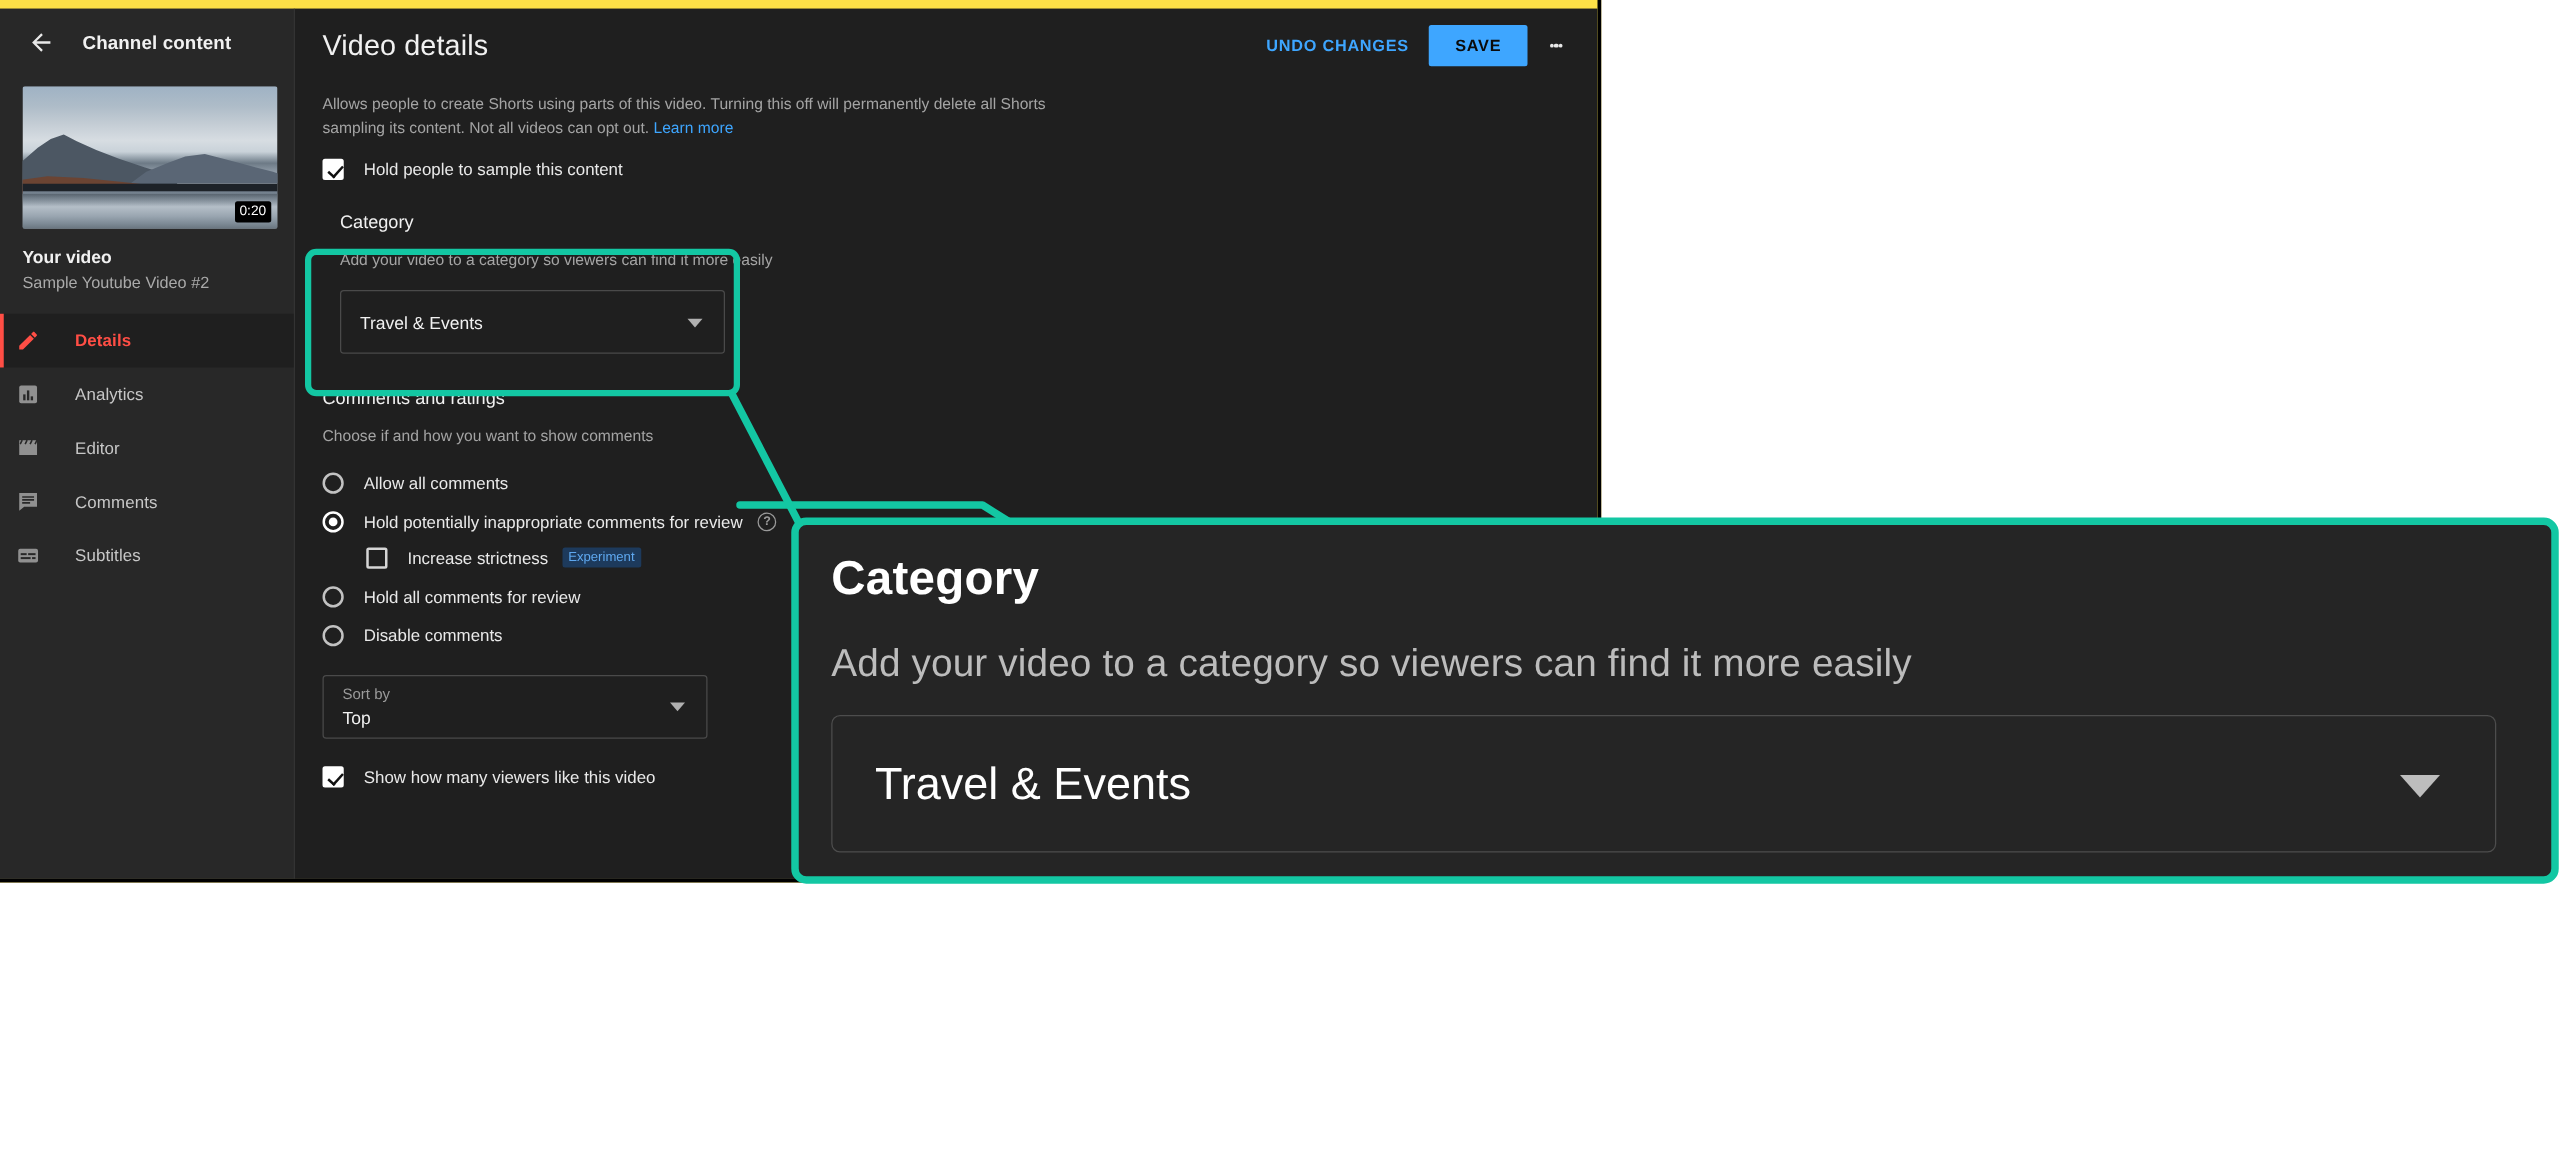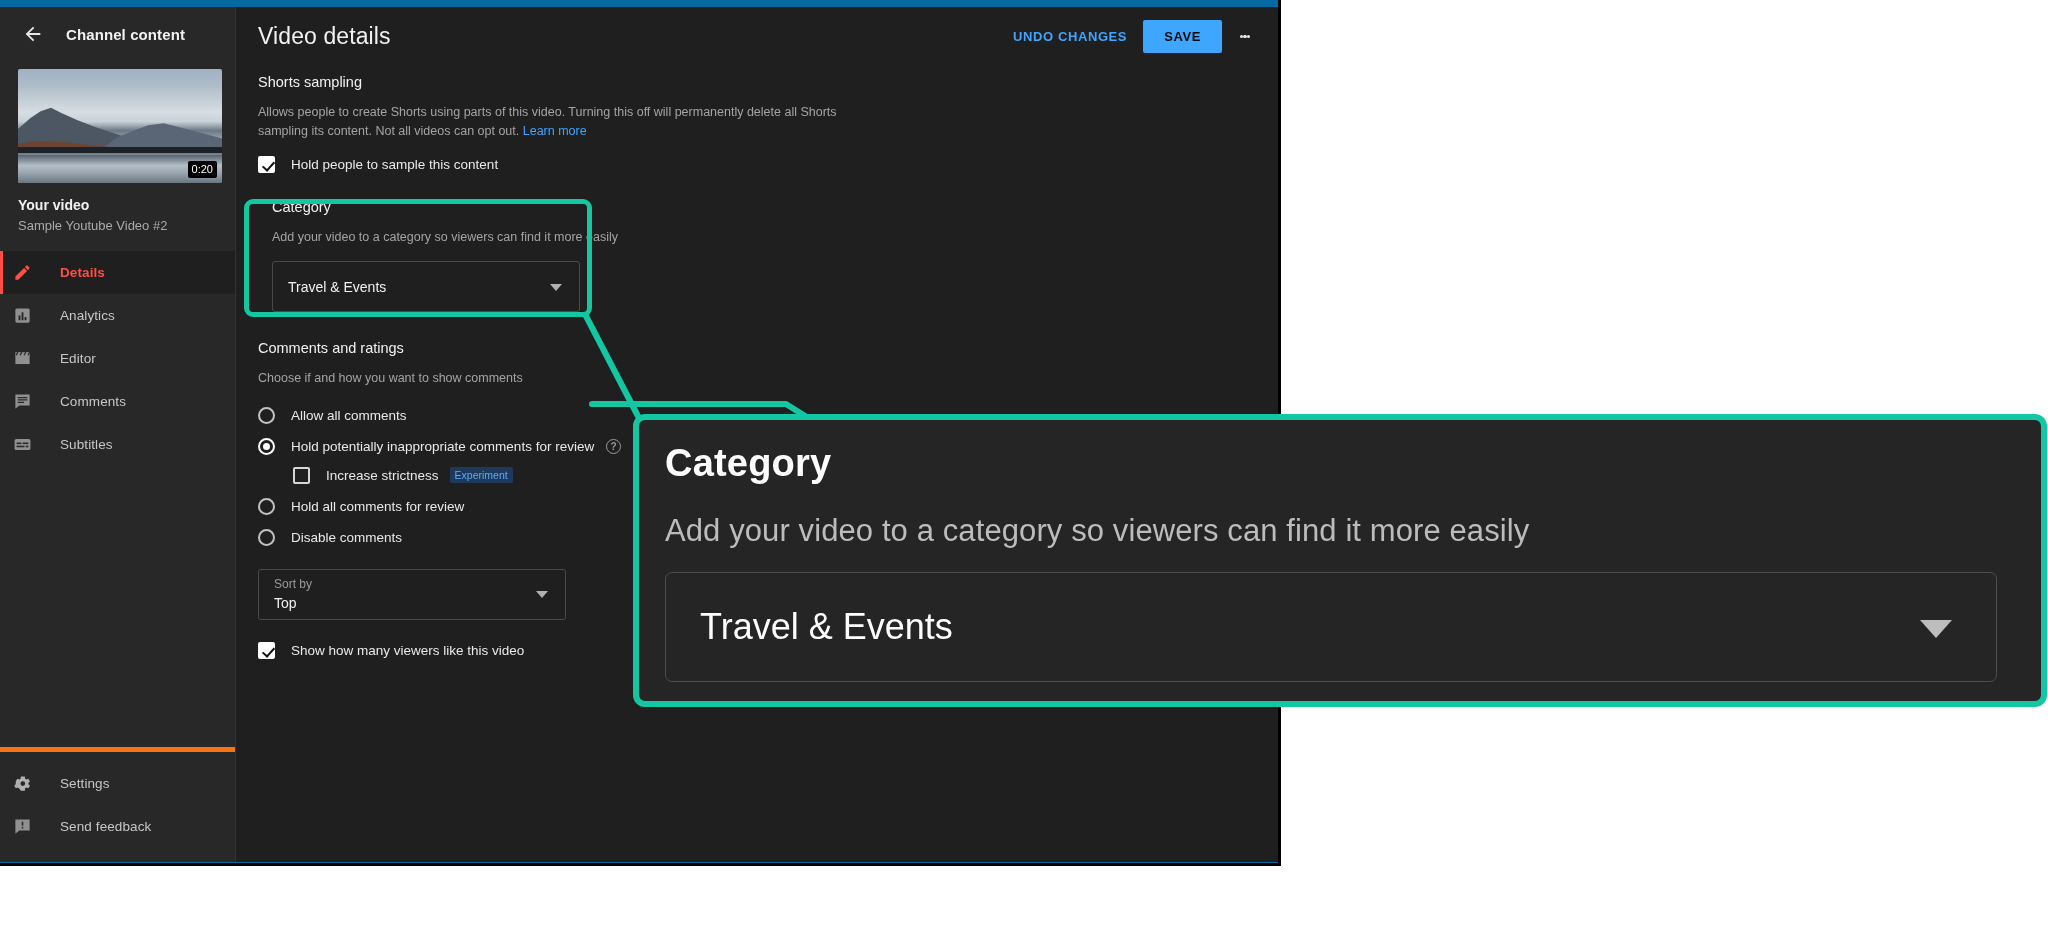--- a/index.html
+++ b/index.html
@@ -5,22 +5,22 @@
   html,body{margin:0;padding:0;}
   body{
     width:2048px;height:938px;
     background:#ffffff;
     font-family:"Liberation Sans", sans-serif;
     overflow:hidden;
     position:relative;
   }
   
   #app-window{
-    position:absolute;left:0;top:0;width:1281px;height:866px;
-    background:#0369a1;
+    position:absolute;left:0;top:0;width:1281px;height:706px;
+    background:#fde047;
     box-sizing:border-box;
     border-right:3px solid #000;
     border-bottom:3px solid #000;
     overflow:hidden;
   }
   #app-inner{
     position:absolute;left:0;top:7px;width:1278px;height:855px;
     background:#1f1f1f;
     display:flex;
   }
@@ -303,21 +303,20 @@
         <div class="kebab">
           <i></i>
             <i></i>
             <i></i>
         </div>
       </div>
 
       <div class="content">
 
         <div>
-          <div class="sec-title">Shorts sampling</div>
           <div class="sec-desc">
             <span>Allows people to create Shorts using parts of this video. Turning this off will permanently delete all Shorts sampling its content. Not all videos can opt out.</span>
             <span class="link">Learn more</span>
           </div>
           <div class="row">
             <span class="cbx checked"></span>
             <span class="cbx-lab">Hold people to sample this content</span>
           </div>
         </div>
 

